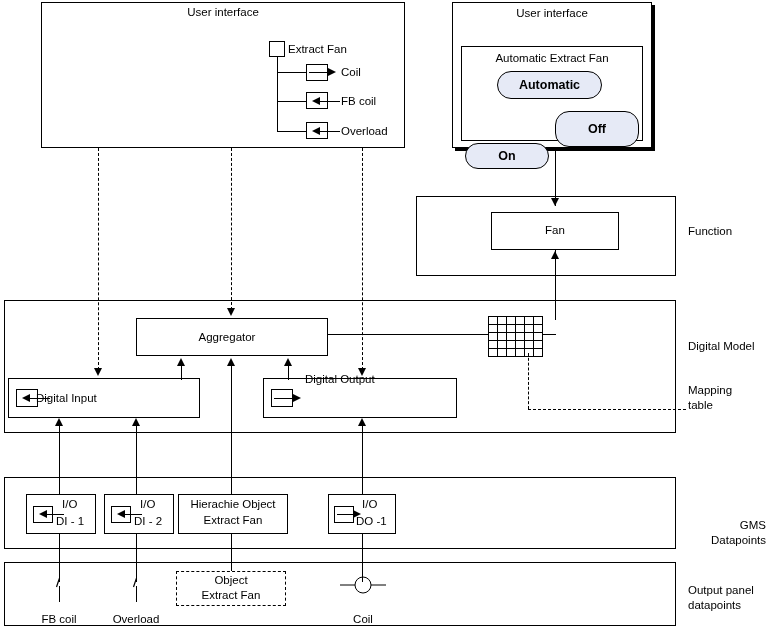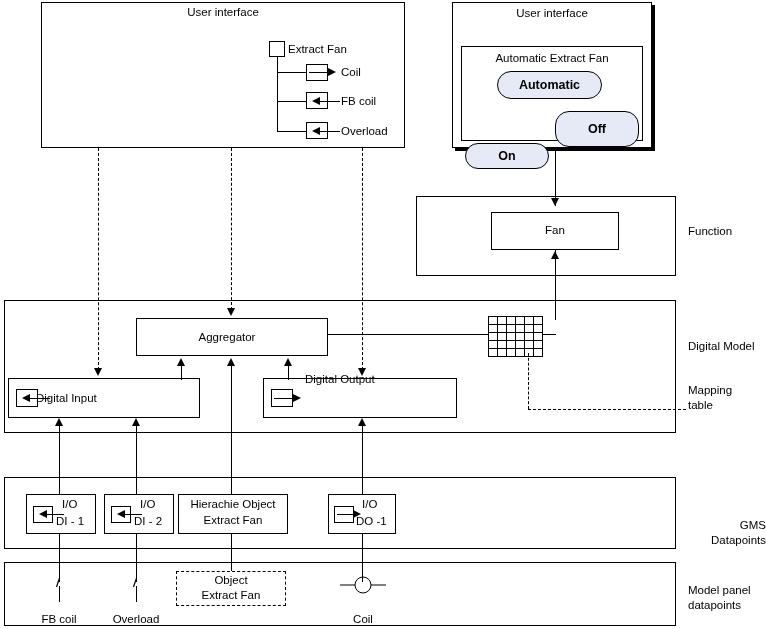--- a/index.html
+++ b/index.html
@@ -329,21 +329,21 @@
   <div class="vline" style="left:59px; top:422px; height:72px;"></div>
   <div class="arr-up" style="left:55px; top:418px;"></div>
 
   <div class="vline" style="left:136px; top:422px; height:72px;"></div>
   <div class="arr-up" style="left:132px; top:418px;"></div>
 
   <div class="vline" style="left:362px; top:422px; height:72px;"></div>
   <div class="arr-up" style="left:358px; top:418px;"></div>
 
   <div class="band" style="left:4px; top:562px; width:672px; height:64px;"></div>
-  <div class="lbl-c" style="left:688px; top:583px; width:78px; text-align:left;">Model panel
+  <div class="lbl-c" style="left:688px; top:583px; width:78px; text-align:left;">Output panel
 datapoints</div>
 
   <div class="vline" style="left:59px; top:534px; height:48px;"></div>
   <div class="vline" style="left:136px; top:534px; height:48px;"></div>
   <div class="vline" style="left:231px; top:534px; height:41px;"></div>
   <div class="vline" style="left:362px; top:534px; height:48px;"></div>
 
   <div class="vline" style="left:59px; top:586px; height:16px;"></div>
   <svg class="abs" style="left:52px; top:578px;" width="16" height="12" viewBox="0 0 16 12">
     <path d="M7.5 0 L4.5 9" stroke="#000" stroke-width="1.2" fill="none"></path>

